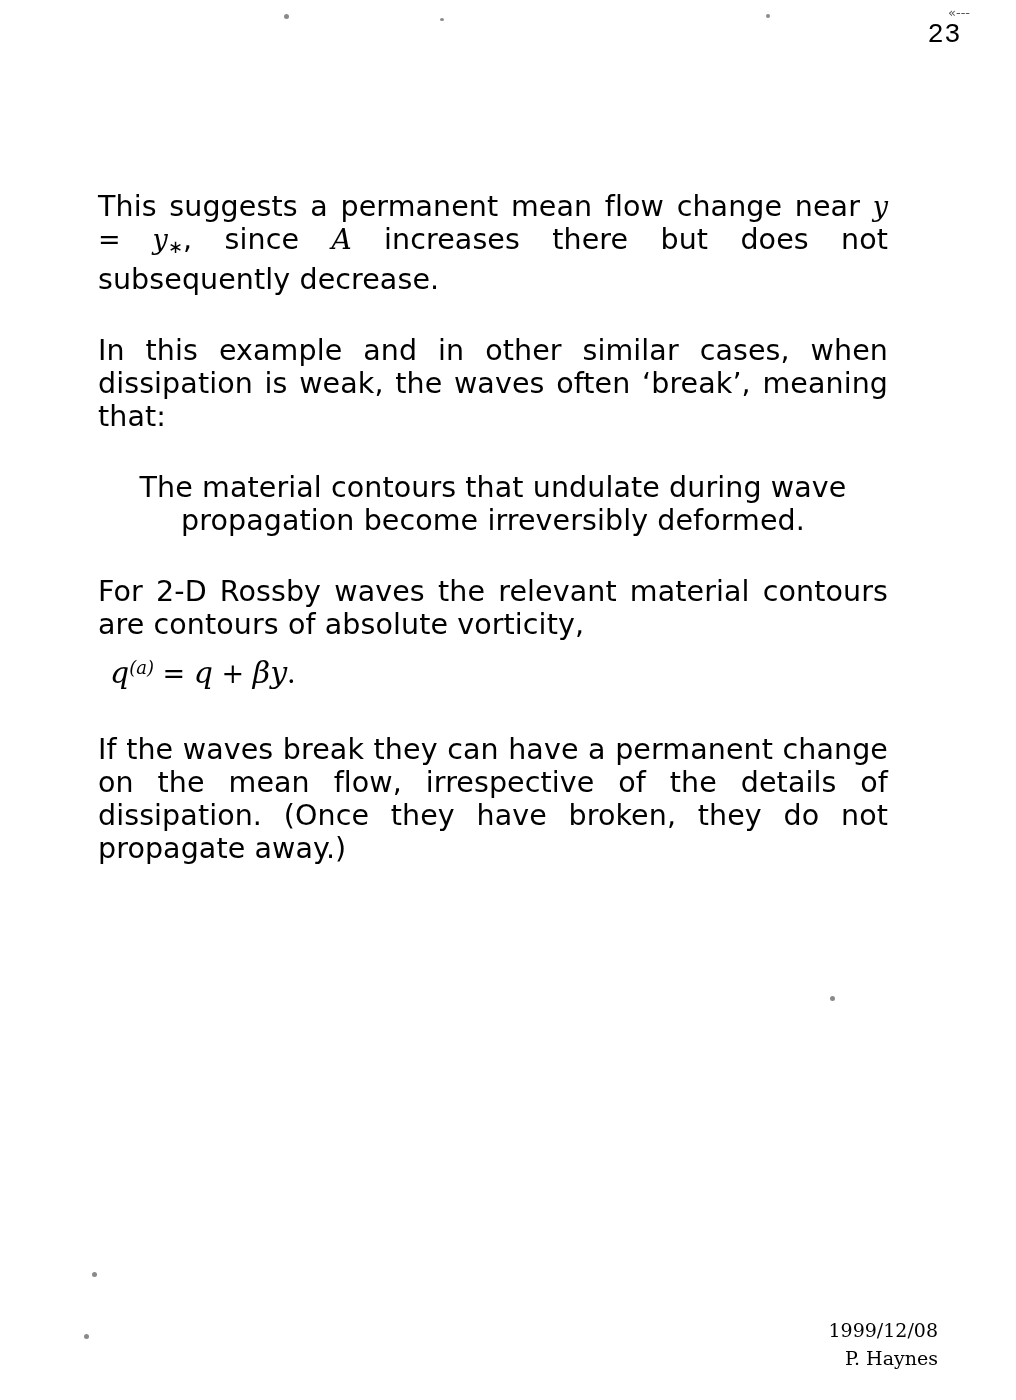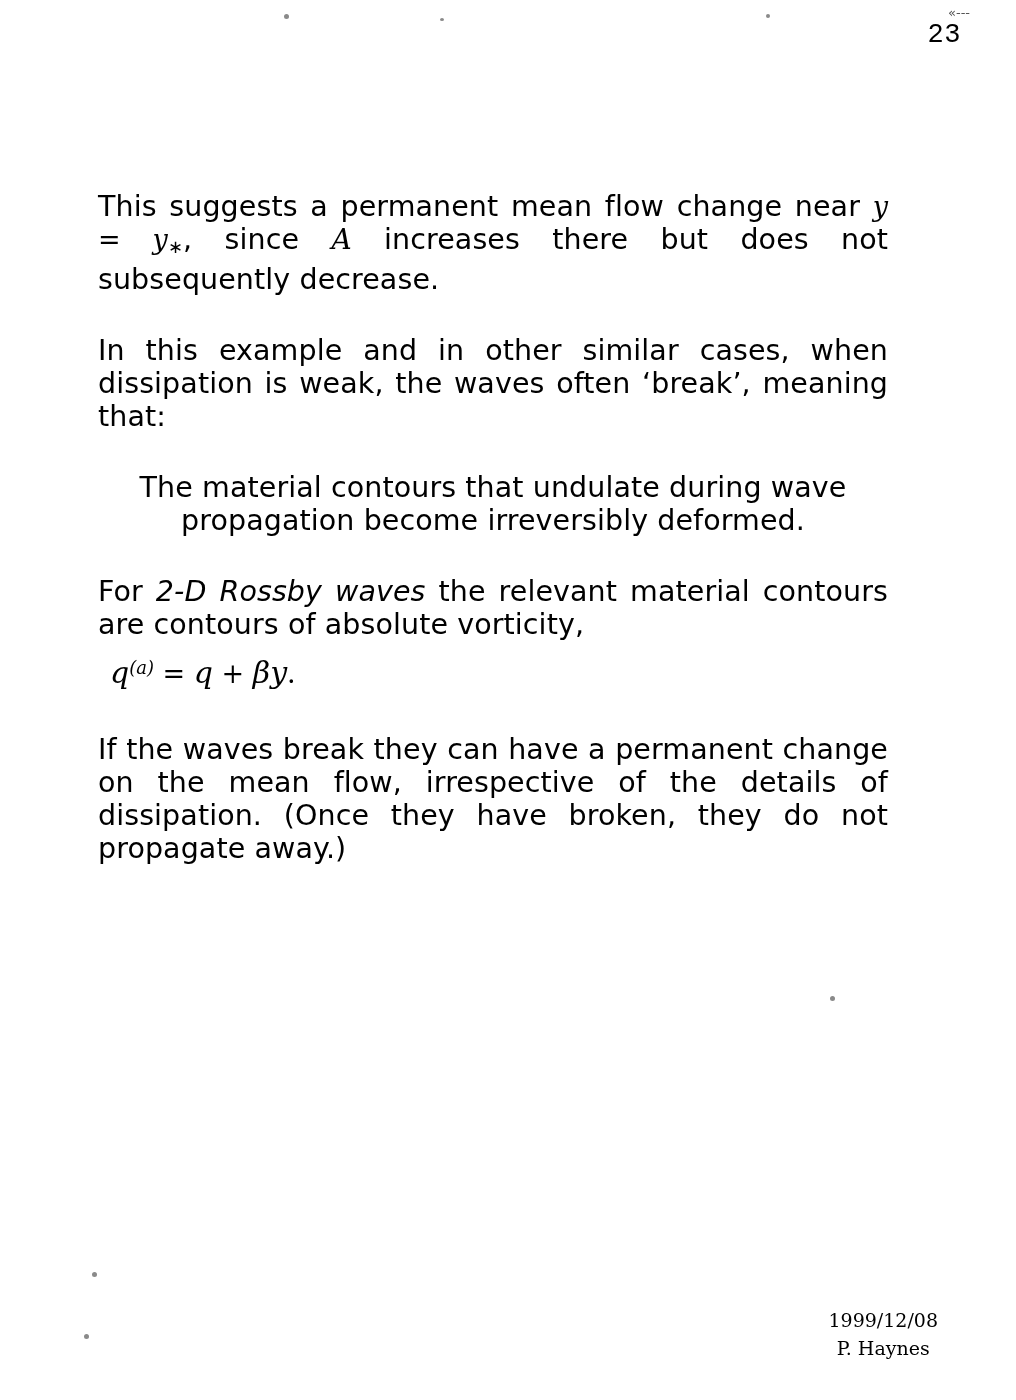--- a/index.html
+++ b/index.html
@@ -88,35 +88,34 @@
     font-size: 18px;
     vertical-align: -4px;
   }
   sup.sup {
     font-family: "DejaVu Serif", serif;
     font-style: italic;
     font-size: 18px;
     vertical-align: 9px;
   }
   .ital {
-    font-style: italic;
   }
 
   .eqline {
     font-family: "DejaVu Serif", serif;
     font-size: 30px;
     font-style: italic;
     line-height: 42px;
   }
 
   .footer {
     position: absolute;
     right: 78px;
-    bottom: 38px;
-    text-align: center;
+    bottom: 28px;
+    text-align: right;
     font-family: "DejaVu Serif", serif;
     font-size: 19px;
     line-height: 28px;
   }
 </style>
 </head>
 <body>
 
 <div class="page">
 

